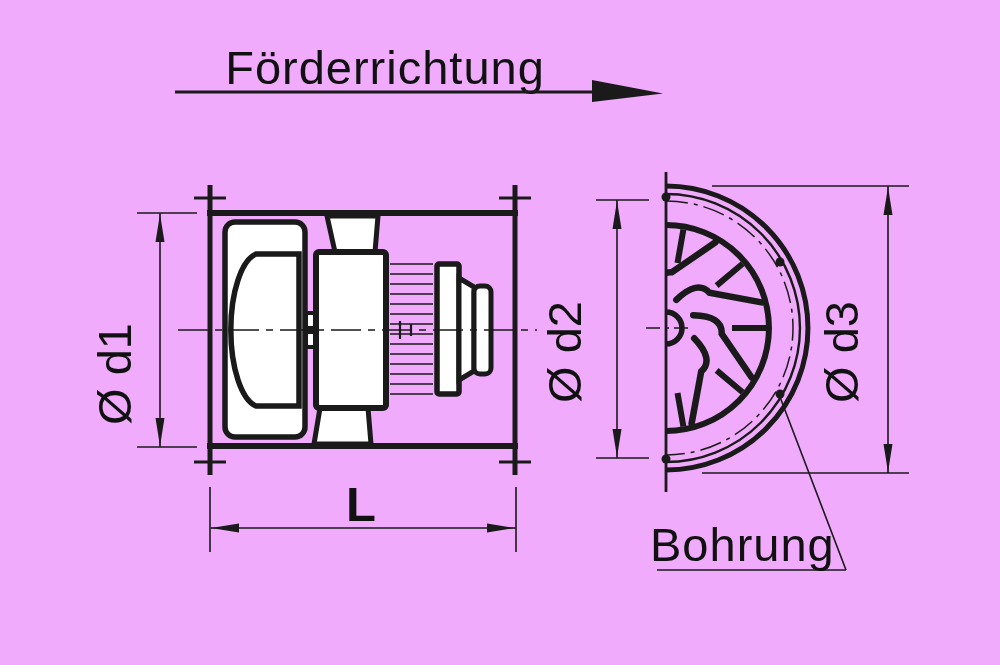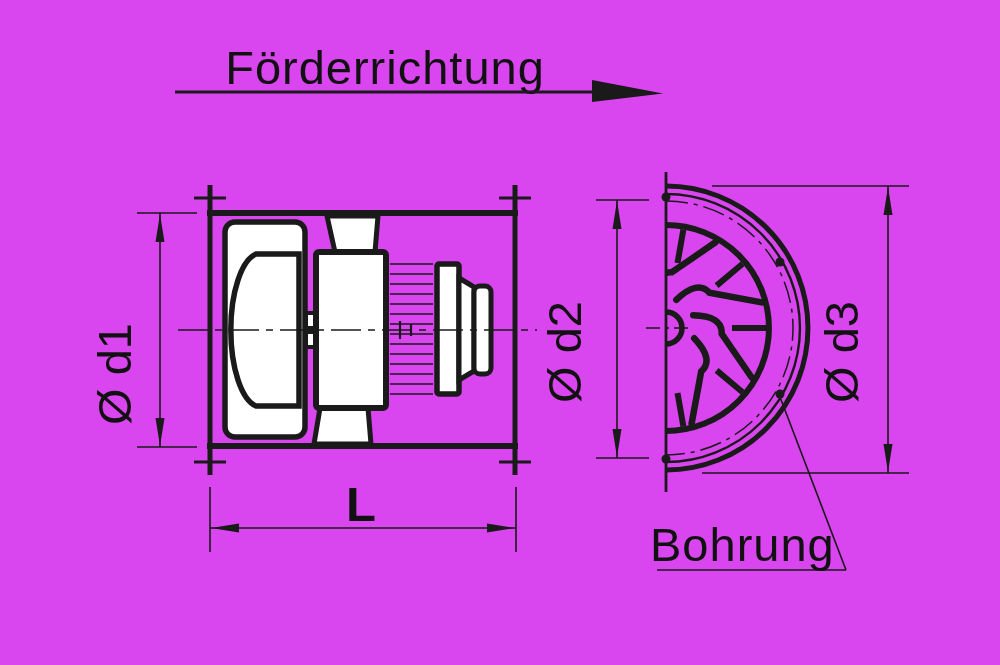--- a/index.html
+++ b/index.html
@@ -1,16 +1,16 @@
 <!DOCTYPE html>
 <html><head>
 <meta charset="utf-8">
 <style>
   html,body{margin:0;padding:0;background:#fff;}
-  .canvas{position:relative;width:1000px;height:665px;background:#d946ef;overflow:hidden;
+  .canvas{position:relative;width:1000px;height:665px;background:#f0abfc;overflow:hidden;
           font-family:"Liberation Sans", sans-serif;}
   svg{position:absolute;inset:0;}
   .ink{stroke:#1a1a1a;fill:none;}
   .fillwhite{fill:#ffffff;}
   .solid{fill:#1a1a1a;stroke:none;}
   text{fill:#111111;font-family:"Liberation Sans", sans-serif;}
   .lbl{font-size:47px;font-weight:400;letter-spacing:1px;}
   .dim{font-size:47px;font-weight:400;}
   .len{font-size:49px;font-weight:700;}
 </style>

